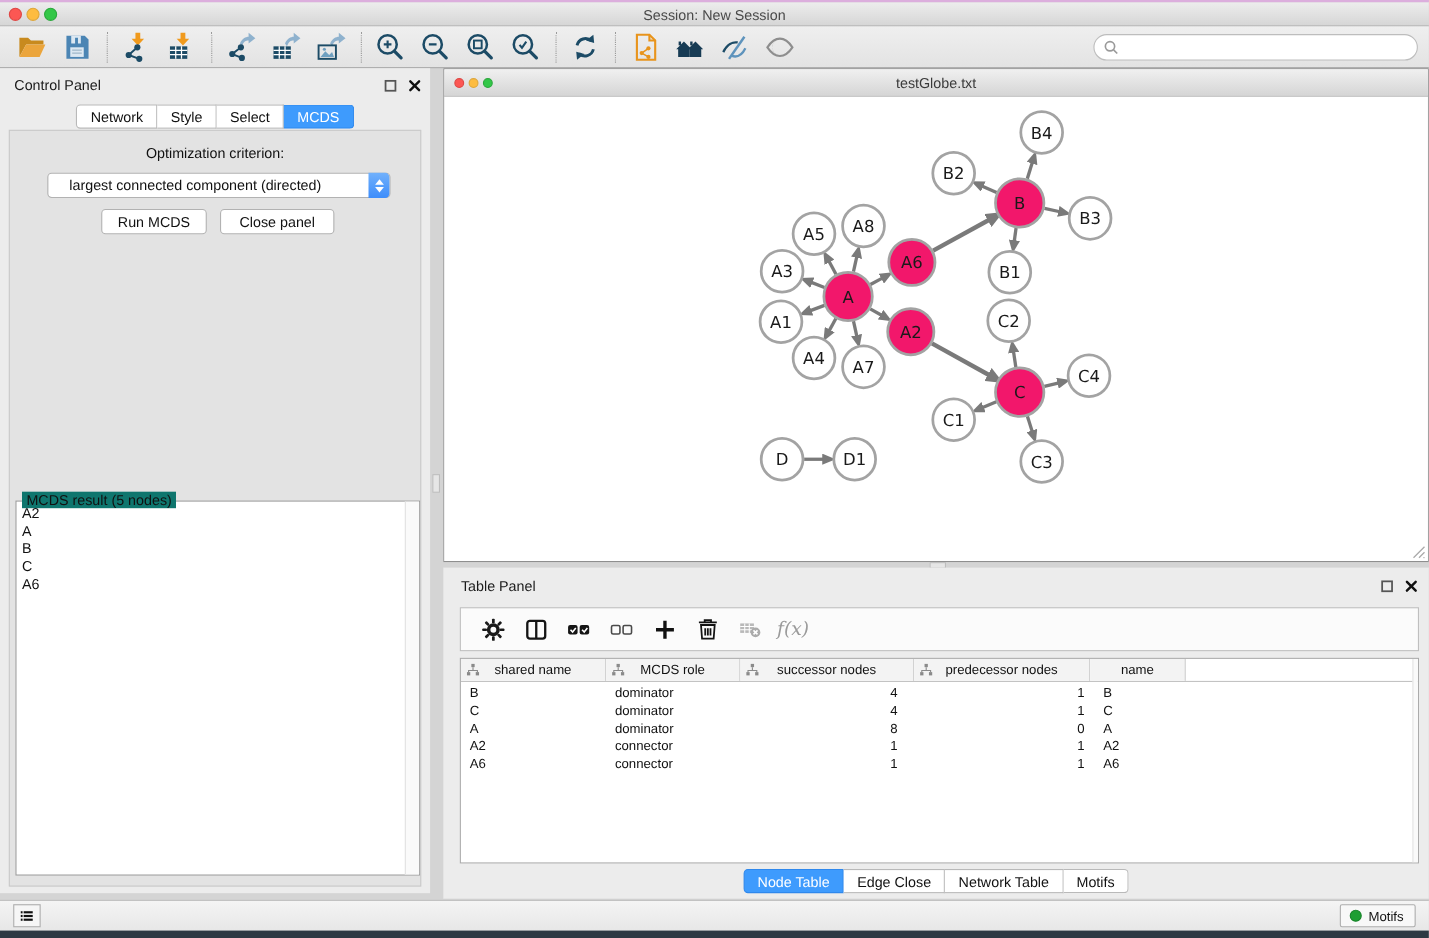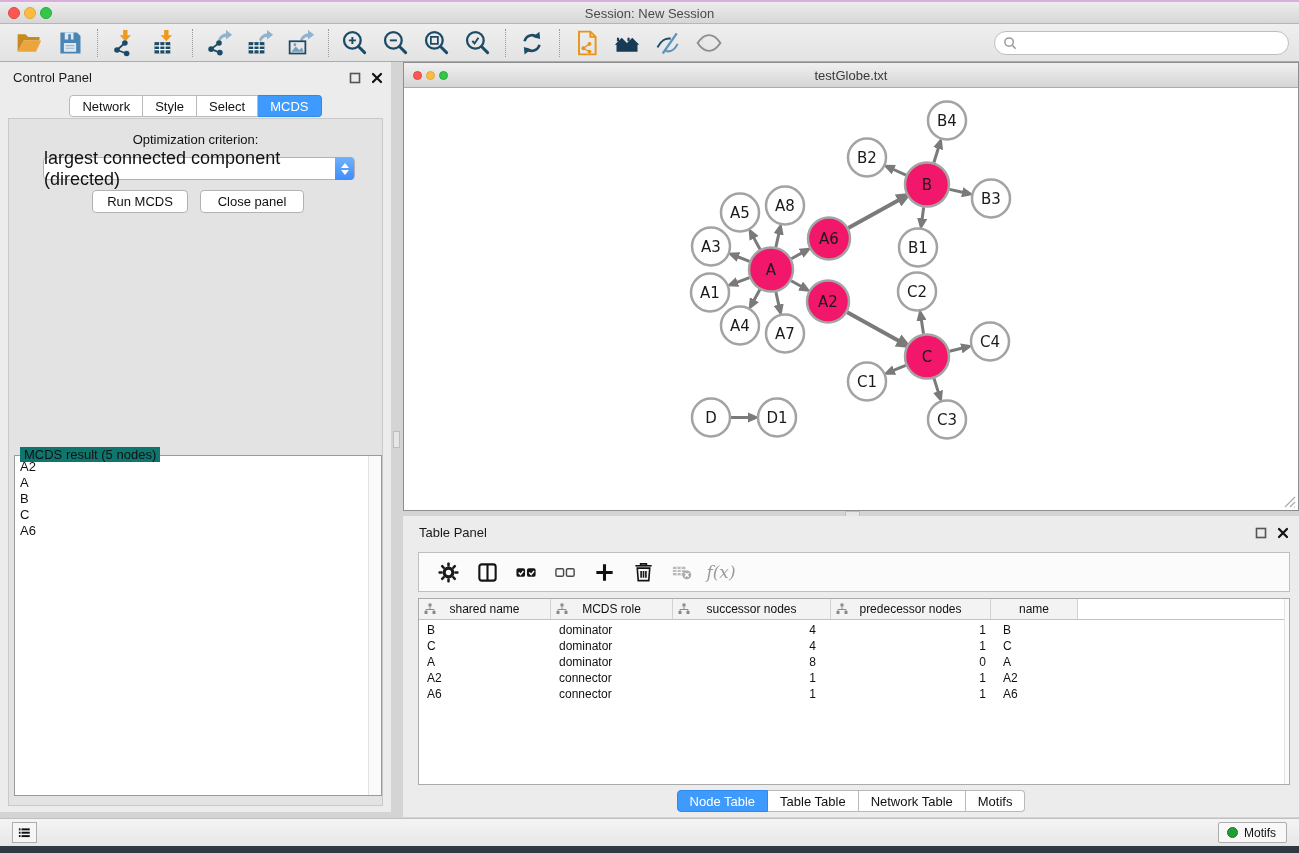--- a/index.html
+++ b/index.html
@@ -36,21 +36,21 @@
   .cp-titlebar .panel-title { position:absolute; left:13px; top:8px; }
   .cp-ctls { position:absolute; right:8px; top:9px; display:flex; gap:9px; }
   .seg { display:flex; }
   .seg-tab { background:#fff; border:1px solid #B9B9B9; border-left:none; padding:0 12px; font-size:13px; height:22px; line-height:21px; color:#111; cursor:default; }
   .seg-tab:first-child { border-left:1px solid #B9B9B9; border-radius:4px 0 0 4px; }
   .seg-tab:last-child { border-radius:0 4px 4px 0; }
   .seg-tab.active { background:#3E9BFD; border-color:#2F88EC; color:#fff; }
   .cp-tabs { position:absolute; left:0; right:0; top:33px; display:flex; justify-content:center; }
   .cp-content { position:absolute; left:8px; top:56px; width:375px; height:688px; background:#E3E3E3; border:1px solid #C9C9C9; }
   .opt-label { position:absolute; left:0; right:0; top:70px; text-align:center; font-size:13px; }
-  .selectbox { position:absolute; left:43px; top:95px; width:312px; height:23px; background:#fff; border:1px solid #B2B2B2; border-radius:4px; display:flex; align-items:center; padding-left:0; font-size:18px; }
+  .selectbox { position:absolute; left:43px; top:95px; width:312px; height:23px; background:#fff; border:1px solid #B2B2B2; border-radius:4px; display:flex; align-items:center; padding-left:19px; font-size:13px; }
   .stepper { position:absolute; right:0; top:-1px; width:19px; height:23px; border-radius:0 4px 4px 0; background:linear-gradient(#71B1FC,#3D8DFB); display:flex; flex-direction:column; align-items:center; justify-content:center; gap:2px; }
   .stepper .up { width:0; height:0; border-left:4px solid transparent; border-right:4px solid transparent; border-bottom:5px solid #fff; }
   .stepper .dn { width:0; height:0; border-left:4px solid transparent; border-right:4px solid transparent; border-top:5px solid #fff; }
   .btn { position:absolute; height:23px; background:#fff; border:1px solid #B2B2B2; border-radius:4px; font-size:13px; font-family:inherit; color:#111; cursor:default; }
   .fieldset { position:absolute; left:14px; top:393px; width:368px; height:341px; border:1px solid #9A9A9A; background:#fff; }
   .fieldset .legend { position:absolute; top:-9px; left:5px; background:#0f766e; padding:0 4px; font-size:13px; }
   .mcds-list { position:absolute; left:1px; top:3px; right:14px; bottom:1px; overflow:hidden; }
   .mcds-item { font-size:13px; line-height:16px; padding-left:4px; }
   .mcds-scroll { position:absolute; right:0; top:0; bottom:0; width:13px; background:#FAFAFA; border-left:1px solid #E2E2E2; }
 
@@ -555,21 +555,21 @@
           <div class="td col1">connector</div>
           <div class="td col2">1</div>
           <div class="td col3">1</div>
           <div class="td col4">A6</div>
         </div>
       </div>
     <div class="table-scroll"></div>
   </div>
   <div class="tp-tabs seg">
       <div class="seg-tab active">Node Table</div>
-      <div class="seg-tab">Table Table</div>
+      <div class="seg-tab">Edge Close</div>
       <div class="seg-tab">Network Table</div>
       <div class="seg-tab">Motifs</div>
     </div>
 </div>
 
 <div class="statusbar">
   <div class="sb-left">
     <svg viewBox="0 0 22 20">
         <g fill="#111">
           <rect x="7" y="4.5" width="11" height="2.6"></rect>

